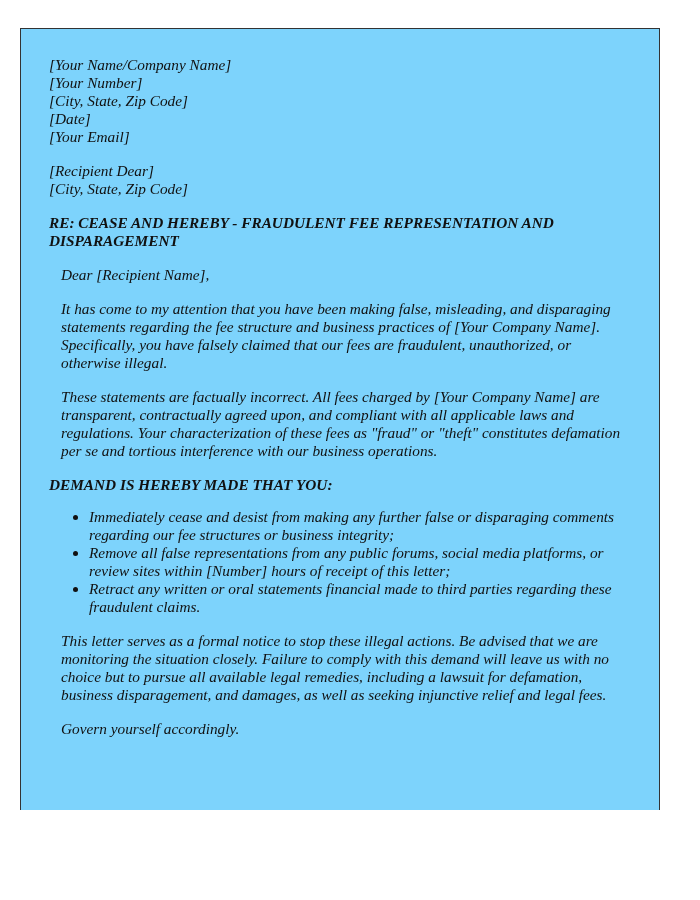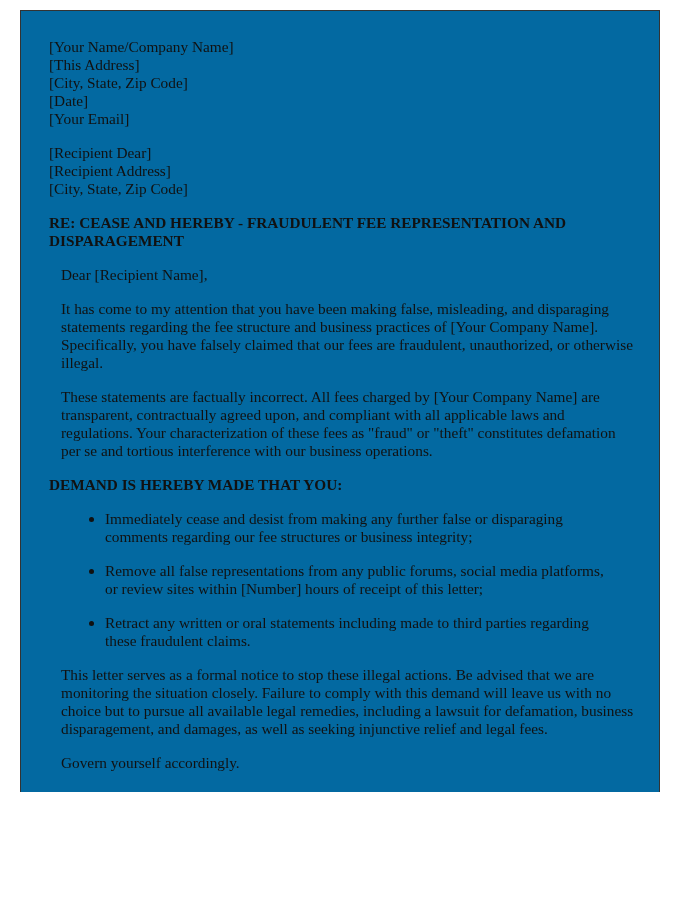--- a/index.html
+++ b/index.html
@@ -1,76 +1,76 @@
 <!DOCTYPE html>
 <html><head>
   <meta charset="utf-8">
   <style>
     html, body { margin: 0; padding: 0; background: #ffffff; }
     body { width: 700px; height: 900px; overflow: hidden; position: relative; }
     .page {
       position: absolute;
-      left: 20px; top: 10px;
+      left: 20px; top: 28px;
       width: 640px; height: 782px;
       border: 1px solid #333333;
       border-bottom: none;
       box-sizing: border-box;
       overflow: hidden;
-      background: #0369a1;
+      background: #7dd3fc;
+      font-style: italic;
     }
     .content {
       position: absolute;
       left: 28px; top: 27px;
       width: 585px;
       font-family: "Liberation Serif", "DejaVu Serif", serif;
       font-size: 15.3px;
       line-height: 18px;
       color: #111111;
     }
     .block { margin: 0 0 16px 0; }
     .line { display: block; }
     .subject { font-weight: bold; margin: 0 0 16px 0; }
     .heading { font-weight: bold; margin: 5px 0 14px 0; }
     p { margin: 0 0 16px 12px; }
     ul { margin: 0 0 16px 0; padding-left: 40px; }
-    li { margin: 16px; }
+    li { margin: 0; }
   </style>
 </head>
 <body>
 
 <div class="page">
   <div class="content">
 
     <div class="block">
       <span class="line">[Your Name/Company Name]</span>
-      <span class="line">[This Address]</span>
+      <span class="line">[Your Number]</span>
       <span class="line">[City, State, Zip Code]</span>
       <span class="line">[Date]</span>
       <span class="line">[Your Email]</span>
     </div>
 
     <div class="block">
       <span class="line">[Recipient Dear]</span>
-      <span class="line">[Recipient Address]</span>
       <span class="line">[City, State, Zip Code]</span>
     </div>
 
     <div class="subject">RE: CEASE AND HEREBY - FRAUDULENT FEE REPRESENTATION AND DISPARAGEMENT</div>
 
     <p>Dear [Recipient Name],</p>
 
     <p>It has come to my attention that you have been making false, misleading, and disparaging statements regarding the fee structure and business practices of [Your Company Name]. Specifically, you have falsely claimed that our fees are fraudulent, unauthorized, or otherwise illegal.</p>
     <p>These statements are factually incorrect. All fees charged by [Your Company Name] are transparent, contractually agreed upon, and compliant with all applicable laws and regulations. Your characterization of these fees as "fraud" or "theft" constitutes defamation per se and tortious interference with our business operations.</p>
 
     <div class="heading">DEMAND IS HEREBY MADE THAT YOU:</div>
 
     <ul>
       <li>Immediately cease and desist from making any further false or disparaging comments regarding our fee structures or business integrity;</li>
       <li>Remove all false representations from any public forums, social media platforms, or review sites within [Number] hours of receipt of this letter;</li>
-      <li>Retract any written or oral statements including made to third parties regarding these fraudulent claims.</li>
+      <li>Retract any written or oral statements financial made to third parties regarding these fraudulent claims.</li>
     </ul>
 
     <p>This letter serves as a formal notice to stop these illegal actions. Be advised that we are monitoring the situation closely. Failure to comply with this demand will leave us with no choice but to pursue all available legal remedies, including a lawsuit for defamation, business disparagement, and damages, as well as seeking injunctive relief and legal fees.</p>
 
     <p>Govern yourself accordingly.</p>
 
   </div>
 </div>
 
 </body></html>

